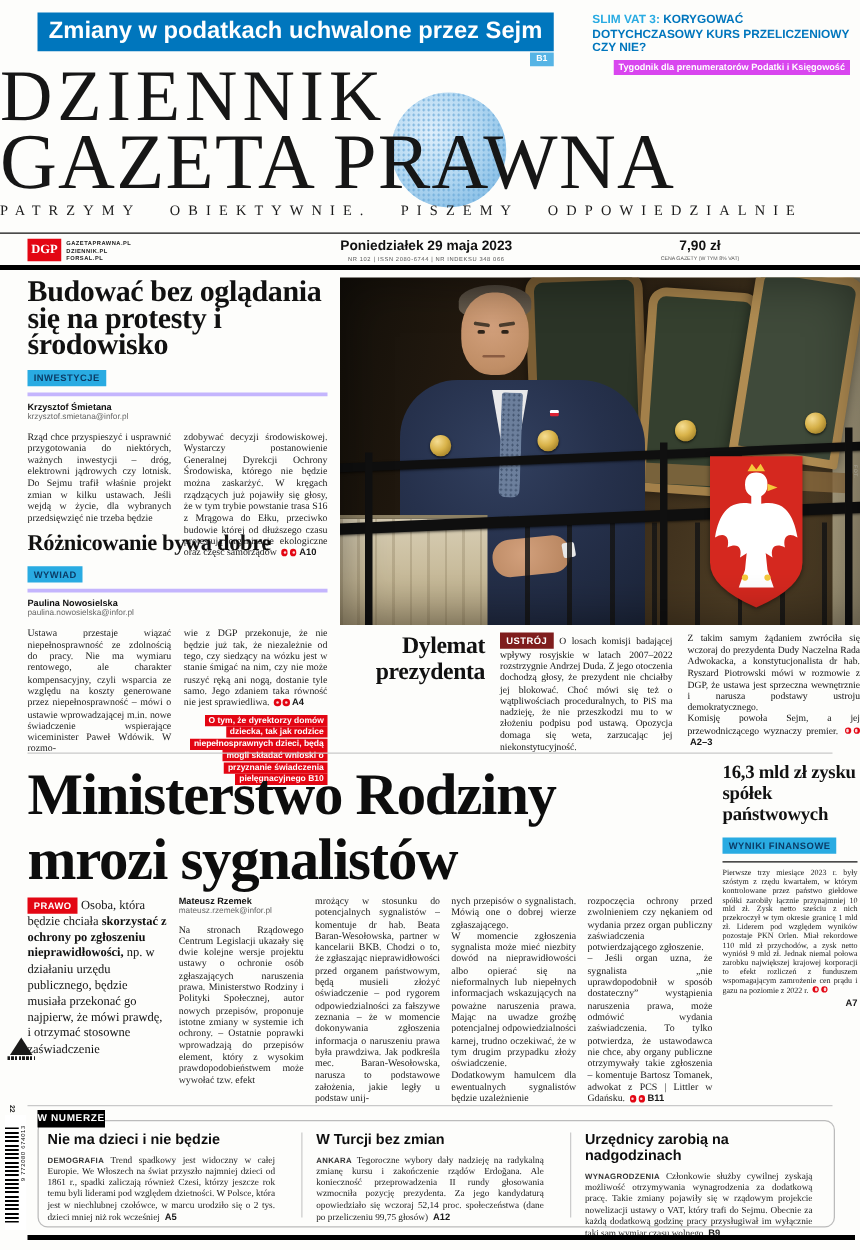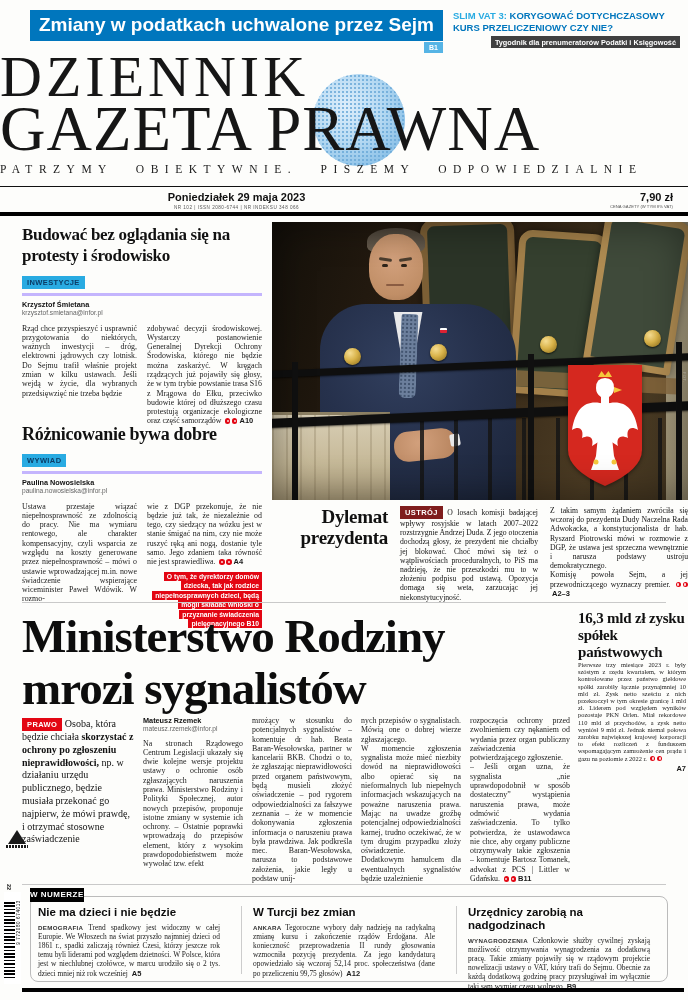--- a/index.html
+++ b/index.html
@@ -1,26 +1,26 @@
 <!DOCTYPE html>
 <html lang="pl"><head>
 <meta charset="utf-8">
 <style>
   html,body{margin:0;padding:0;background:#e8e8e8;}
   .page{position:relative;width:688px;height:1000px;background:#fdfdfb;margin:0 auto;overflow:hidden;
         font-family:"Liberation Serif",serif;color:#111;}
   
-  .topbar{position:absolute;left:30px;top:10px;right:8px;display:flex;align-items:flex-start;}
+  .topbar{position:absolute;left:30px;top:10px;right:8px;display:flex;align-items:flex-start;gap:21px;}
   .banner-box{position:relative;background:#0076bd;color:#fff;font:bold 19px/24px "Liberation Sans",sans-serif;
               padding:3px 9px 4px;white-space:nowrap;}
   .banner-ref{position:absolute;right:0;bottom:-12px;background:#56b4e5;color:#fff;
               font:bold 7px/9px "Liberation Sans",sans-serif;padding:1px 5px;}
   .banner-right{margin-left:10px;width:250px;font:bold 9.5px/11.5px "Liberation Sans",sans-serif;color:#0076bd;}
   .banner-right .pfx{color:#29abe2;}
-  .banner-strip{display:inline-block;float:right;margin-top:3px;background:#404040;color:#fff;
+  .banner-strip{display:inline-block;float:right;margin-top:3px;background:#d946ef;color:#fff;
                 font:bold 7.3px/9px "Liberation Sans",sans-serif;padding:1.5px 4px;}
   
   .masthead{position:absolute;left:0;top:48px;width:688px;height:136px;text-align:left;}
   .globe{position:absolute;left:313px;top:26px;width:92px;height:92px;border-radius:50%;
          background:radial-gradient(circle at 35% 35%,#ddeefb 0%,#b5d9f2 45%,#8fc3e8 75%,#7ab4de 100%);
          background-blend-mode:normal;z-index:0;}
   .globe::after{content:"";position:absolute;inset:0;border-radius:50%;
          background-image:radial-gradient(#6aa9d8 0.8px,rgba(255,255,255,0) 0.9px);background-size:4px 4px;opacity:.8;}
   .mast-l1{position:relative;z-index:1;font:400 58px/58px "Liberation Serif",serif;letter-spacing:4px;color:#161616;}
   .mast-l2{position:relative;z-index:1;margin-top:-8px;font:400 63px/63px "Liberation Serif",serif;letter-spacing:1px;color:#161616;}
@@ -28,21 +28,21 @@
            letter-spacing:6.5px;word-spacing:14px;color:#1a1a1a;}
   
   .inforow{position:absolute;left:0;top:186px;width:688px;border-top:1px solid #111;
            display:flex;align-items:flex-start;padding-top:4px;box-sizing:border-box;}
   .info-left{width:200px;display:flex;gap:4px;padding-left:22px;align-items:flex-start;}
   .dgp-logo{background:#e30613;color:#fff;font:bold 10px/18px "Liberation Serif",serif;width:27px;height:18px;text-align:center;}
   .portals{font:bold 4.6px/6px "Liberation Sans",sans-serif;color:#222;letter-spacing:.4px;padding-top:1px;}
   .info-center{flex:1;text-align:center;}
   .date{font:bold 11px/13px "Liberation Sans",sans-serif;color:#111;}
   .issue{font:400 4.6px/7px "Liberation Sans",sans-serif;color:#555;letter-spacing:.5px;}
-  .info-right{width:200px;text-align:right;padding-right:15px;}
+  .info-right{width:200px;text-align:center;padding-right:28px;}
   .price{font:bold 11px/13px "Liberation Sans",sans-serif;}
   .price-note{font:400 4.2px/6px "Liberation Sans",sans-serif;color:#555;}
   .thickbar{position:absolute;left:0;top:212px;width:688px;height:4px;background:#000;}
   
   .tag{display:inline-block;background:#29abe2;color:#0b3c66;font:bold 7.5px/9px "Liberation Sans",sans-serif;
        padding:2px 5px;letter-spacing:.4px;}
   .tag.white{color:#fff;background:#7f1d1d;}
   .tag.red{background:#e30613;color:#fff;}
   .tagrow{border-bottom:3px solid #c4b5fd;padding-bottom:4px;margin-bottom:4px;}
   .author{font:bold 7.3px/9px "Liberation Sans",sans-serif;color:#111;}
@@ -51,21 +51,21 @@
   .pre{white-space:pre-line;}
   .ri{display:inline-block;width:5.5px;height:5.5px;border-radius:50%;background:#e30613;margin-left:1.5px;
       vertical-align:-0.5px;position:relative;}
   .ri::after{content:"";position:absolute;left:1.6px;top:1.6px;width:2.3px;height:2.3px;border-radius:50%;background:#fff;opacity:.85;}
   .ref{font:bold 7.5px/9px "Liberation Sans",sans-serif;margin-left:2px;}
   .h-serif{font-family:"Liberation Serif",serif;font-weight:700;color:#111;letter-spacing:-0.3px;}
   .twocol{display:flex;gap:10px;}
   .twocol>div{width:115px;}
   
   .art1{position:absolute;left:22px;top:224px;width:240px;}
-  .art1 .hl{font-size:17px;line-height:21px;}
+  .art1 .hl{font-size:24px;line-height:21px;}
   .art2{position:absolute;left:22px;top:424px;width:240px;}
   .art2 .hl{font-size:18px;line-height:21px;}
   .redbox{margin-top:5px;text-align:right;font:bold 6.8px/9.5px "Liberation Sans",sans-serif;}
   .redbox .seg{background:#e30613;color:#fff;padding:1px 3px;box-decoration-break:clone;-webkit-box-decoration-break:clone;}
   .redbox .bref{color:#fff;font-weight:bold;}
   
   .photo{position:absolute;left:272px;top:222px;width:416px;height:278px;overflow:hidden;
          background:linear-gradient(105deg,#14100a 0%,#251b10 28%,#392b19 55%,#4c3c24 78%,#40331f 100%);}
   .wallband{position:absolute;right:0;top:0;width:22px;height:278px;background:linear-gradient(180deg,#b5aa8c,#9a8f72);}
   .chair{position:absolute;border:7px solid #a3804a;background:#35402f;border-radius:14px 14px 3px 3px;box-shadow:0 0 10px rgba(0,0,0,.5);}
@@ -164,20 +164,28 @@
   </div>
 
   <div class="masthead">
     <div class="globe"></div>
     <div class="mast-l1">DZIENNIK</div>
     <div class="mast-l2">GAZETA PRAWNA</div>
     <div class="tagline">PATRZYMY OBIEKTYWNIE. PISZEMY ODPOWIEDZIALNIE</div>
   </div>
 
   <div class="inforow">
+    <div class="info-left">
+      <div class="dgp-logo">DGP</div>
+      <div class="portals">
+        <div>GAZETAPRAWNA.PL</div>
+        <div>DZIENNIK.PL</div>
+        <div>FORSAL.PL</div>
+      </div>
+    </div>
     <div class="info-center">
       <div class="date">Poniedziałek 29 maja 2023</div>
       <div class="issue">NR 102 | ISSN 2080-6744 | NR INDEKSU 348 066</div>
     </div>
     <div class="info-right">
       <div class="price">7,90 zł</div>
       <div class="price-note">CENA GAZETY (W TYM 8% VAT)</div>
     </div>
   </div>
   <div class="thickbar"></div>
@@ -284,20 +292,21 @@
 
   <div class="hair-mid"></div>
 
   <div class="bigh">
     <div>Ministerstwo Rodziny</div>
     <div>mrozi sygnalistów</div>
   </div>
 
   <div class="finance">
     <div class="fin-title">16,3 mld zł zysku spółek państwowych</div>
+    <div class="fin-tagrow"><span class="tag">WYNIKI FINANSOWE</span></div>
     <div class="fin-body">
       <span>Pierwsze trzy miesiące 2023 r. były szóstym z rzędu kwartałem, w którym kontrolowane przez państwo giełdowe spółki zarobiły łącznie przynajmniej 10 mld zł. Zysk netto sześciu z nich przekroczył w tym okresie granicę 1 mld zł. Liderem pod względem wyników pozostaje PKN Orlen. Miał rekordowe 110 mld zł przychodów, a zysk netto wyniósł 9 mld zł. Jednak niemal połowa zarobku największej krajowej korporacji to efekt rozliczeń z funduszem wspomagającym zamrożenie cen prądu i gazu na poziomie z 2022 r.</span>
       <span><span class="ri"></span><span class="ri"></span></span>
       <div class="fin-ref"><span class="ref">A7</span></div>
     </div>
   </div>
 
   <div class="mainbody">
     <div class="lead-col">
       <div class="lead-t">

